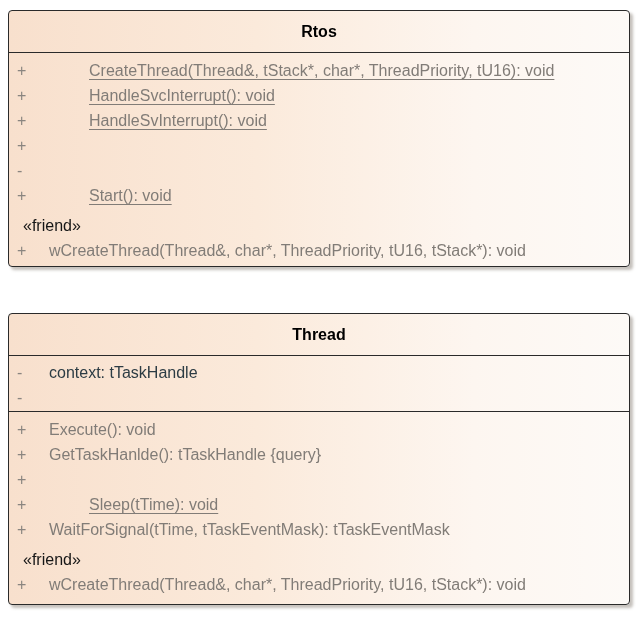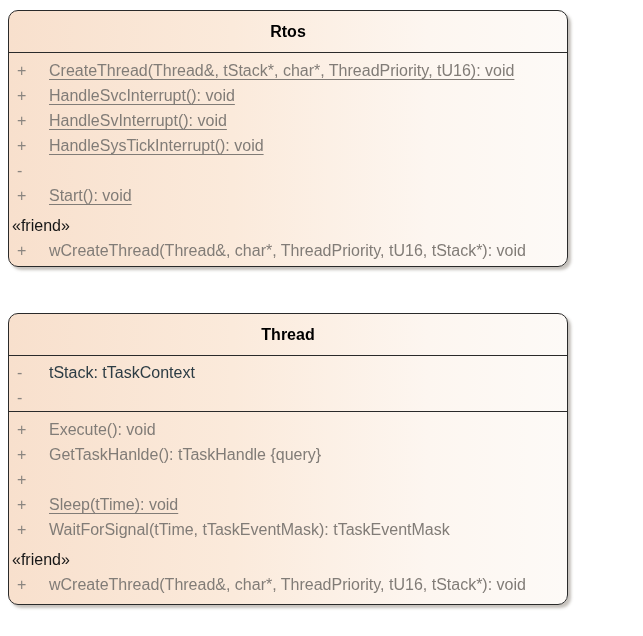--- a/index.html
+++ b/index.html
@@ -6,23 +6,23 @@
   html,body { width:643px; height:636px; }
   body {
     position:relative;
     background:#ffffff;
     font-family:"Liberation Sans", sans-serif;
     overflow:hidden;
   }
   .uml-class {
     position:absolute;
     left:8px;
-    width:560px;
+    width:622px;
     border:1px solid #2a2a2a;
-    border-radius:10px;
+    border-radius:4px;
     background:linear-gradient(90deg, #f8e0cd 0%, #fbeadb 40%, #fdf6f0 75%, #fdfaf7 100%);
     box-shadow:3px 3px 3px rgba(125,115,105,0.45);
     display:flex;
     flex-direction:column;
   }
   .uml-class.rtos   { top:10px;  height:257px; }
   .uml-class.thread { top:313px; height:292px; }
   .class-title {
     height:42px;
     flex:0 0 42px;
@@ -53,27 +53,27 @@
     padding-left:8px;
     white-space:nowrap;
   }
   .vis {
     flex:0 0 32px;
     width:32px;
     color:#8a8580;
   }
   .lbl { color:#817c77; }
   .row.attr-row .lbl { color:#2c3c44; }
-  .lbl.u { text-decoration:underline; text-underline-offset:3px; text-decoration-thickness:1px; }
+  .lbl.u { text-decoration:underline; text-underline-offset:3px; text-decoration-thickness:1px;margin-left:40px; }
   .lbl.i { }
   .stereo {
     margin-top:6px;
     height:24px;
     line-height:24px;
-    padding-left:3px;
+    padding-left:14px;
     font-size:16px;
     color:#161616;
   }
 </style>
 </head>
 <body>
 
 <section class="uml-class rtos">
   <header class="class-title">Rtos</header>
   <div class="compartment ops">
@@ -84,21 +84,20 @@
     <div class="row">
       <span class="vis">+</span>
       <span class="lbl u">HandleSvcInterrupt(): void</span>
     </div>
     <div class="row">
       <span class="vis">+</span>
       <span class="lbl u">HandleSvInterrupt(): void</span>
     </div>
     <div class="row">
       <span class="vis">+</span>
-      <span class="lbl u">HandleSysTickInterrupt(): void</span>
     </div>
     <div class="row">
       <span class="vis">-</span>
     </div>
     <div class="row">
       <span class="vis">+</span>
       <span class="lbl u">Start(): void</span>
     </div>
     <div class="stereo">«friend»</div>
     <div class="row">
@@ -106,21 +105,21 @@
       <span class="lbl">wCreateThread(Thread&amp;, char*, ThreadPriority, tU16, tStack*): void</span>
     </div>
   </div>
 </section>
 
 <section class="uml-class thread">
   <header class="class-title">Thread</header>
   <div class="compartment attrs">
     <div class="row attr-row">
       <span class="vis">-</span>
-      <span class="lbl">tStack: tTaskContext</span>
+      <span class="lbl">context: tTaskHandle</span>
     </div>
     <div class="row attr-row">
       <span class="vis">-</span>
     </div>
   </div>
   <div class="compartment ops">
     <div class="row">
       <span class="vis">+</span>
       <span class="lbl i">Execute(): void</span>
     </div>

